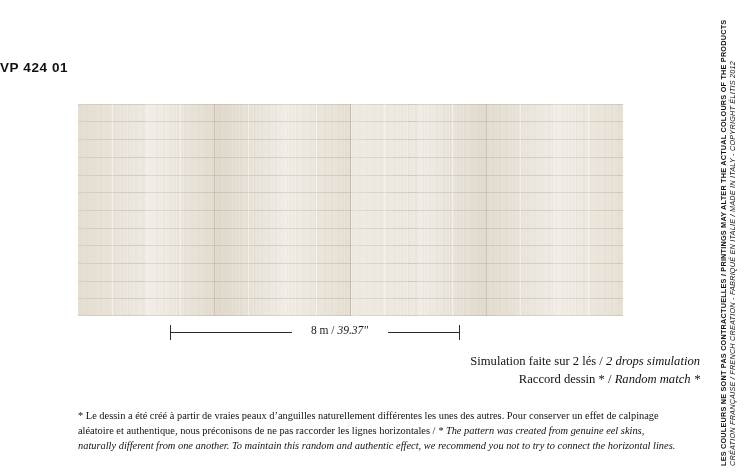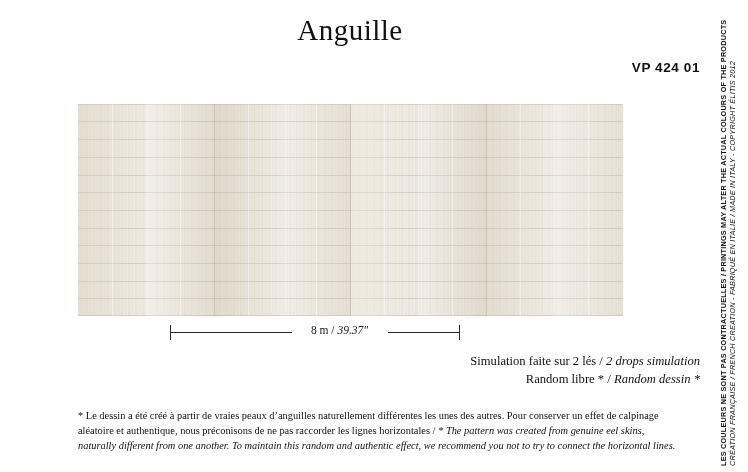--- a/index.html
+++ b/index.html
@@ -31,21 +31,21 @@
     font-size: 29px;
     font-weight: 400;
     letter-spacing: 0.5px;
     color: #111;
   }
   .ref {
     position: absolute;
     top: 60px;
     left: 0;
     width: 700px;
-    text-align: right;
+    text-align: left;
     font-size: 13.5px;
     font-weight: bold;
     letter-spacing: 0.6px;
     font-family: "Liberation Sans", sans-serif;
     color: #111;
   }
 
   
   .swatch-wrap {
     position: absolute;
@@ -204,21 +204,20 @@
     bottom: 6px;
     font-style: italic;
     font-weight: normal;
   }
 </style>
 </head>
 <body>
 
 <div class="page">
 
-  <div class="title">Anguille</div>
   <div class="ref">VP 424 01</div>
 
   <div class="swatch-wrap">
     <div class="swatch">
       <div class="tex"></div>
       <div class="bands">
         <div class="band" style="top:0px;"></div>
         <div class="band" style="top:17px;"></div>
         <div class="band" style="top:35px;"></div>
         <div class="band" style="top:53px;"></div>
@@ -262,21 +261,21 @@
     <div class="cap left"></div>
     <div class="cap right"></div>
     <div class="label"><span>8 m</span><span> / </span><i>39.37"</i></div>
   </div>
 
   <div class="caption l1">
     <span>Simulation faite sur 2 lés</span><span> / </span><span class="it">2 drops simulation</span>
   </div>
 
   <div class="caption l2">
-    <span>Random libre *</span><span> / </span><span class="it">Random dessin *</span>
+    <span>Raccord dessin *</span><span> / </span><span class="it">Random match *</span>
   </div>
 
   <div class="footnote">
     <span>* Le dessin a été créé à partir de vraies peaux d’anguilles naturellement différentes les unes des autres. Pour conserver un effet de calpinage aléatoire et authentique, nous préconisons de ne pas raccorder les lignes horizontales /</span>
     <span class="it">* The pattern was created from genuine eel skins, naturally different from one another. To maintain this random and authentic effect, we recommend you not to try to connect the horizontal lines.</span>
   </div>
 
   <div class="side-legal">
     <div class="line a">LES COULEURS NE SONT PAS CONTRACTUELLES / PRINTINGS MAY ALTER THE ACTUAL COLOURS OF THE PRODUCTS</div>
     <div class="line b">CRÉATION FRANÇAISE / FRENCH CREATION - FABRIQUÉ EN ITALIE / MADE IN ITALY - COPYRIGHT ÉLITIS 2012</div>

